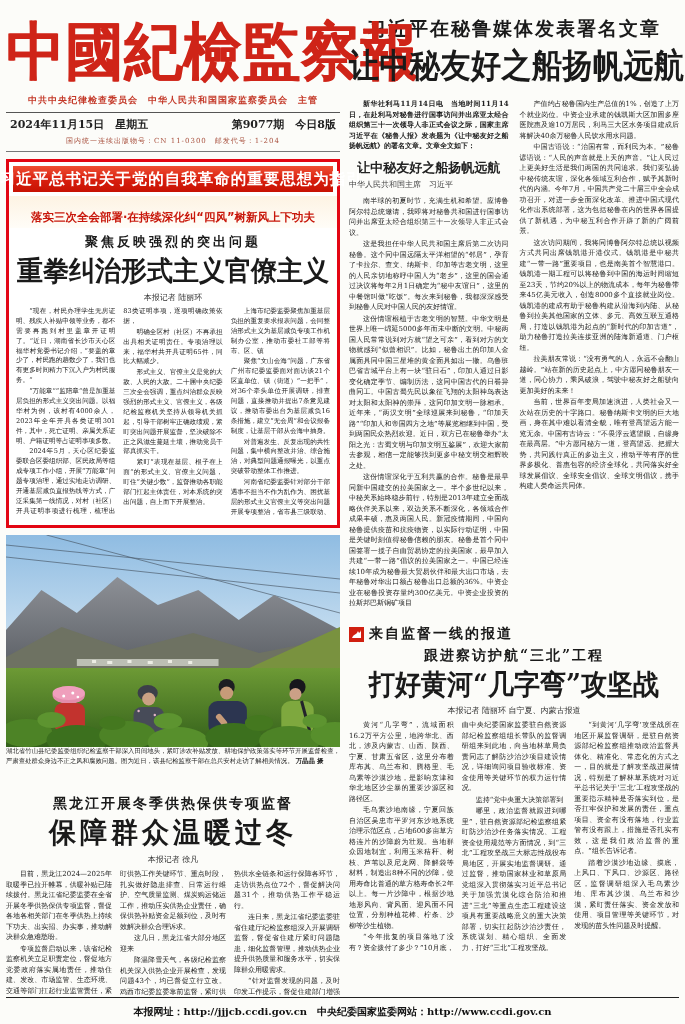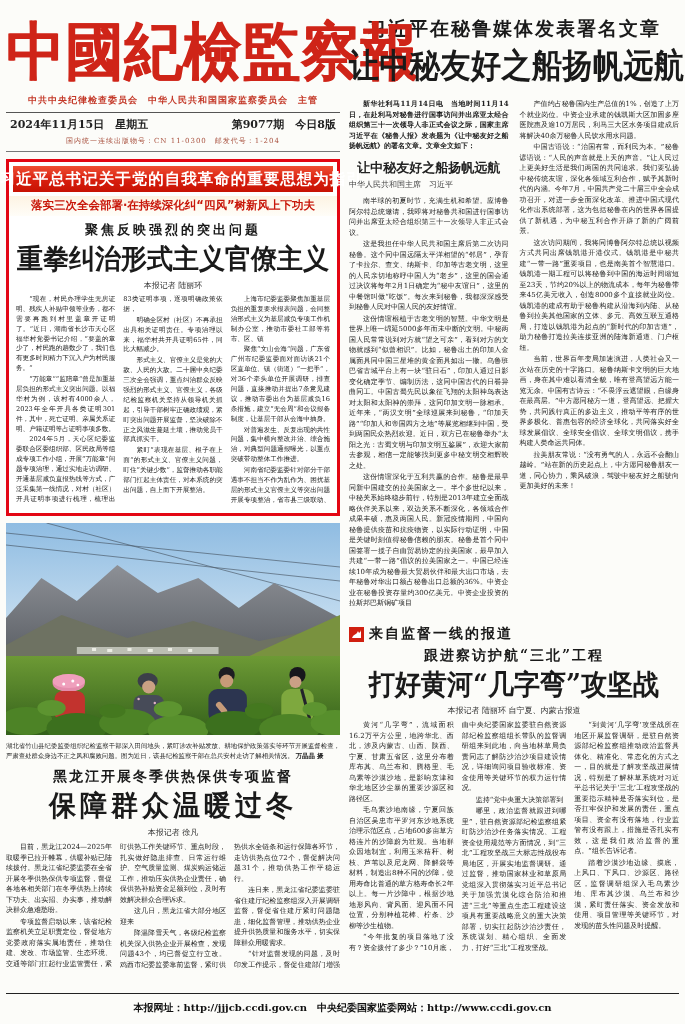--- a/index.html
+++ b/index.html
@@ -36,38 +36,38 @@
   
   .redbox { border:3px solid #e30613; padding:0 0 6px 0; background:#fff; }
   .redbox-banner {
     margin:4px; height:26px; display:flex; align-items:center; justify-content:center;
     background:linear-gradient(180deg,#ef4f33 0%,#d81e0e 55%,#c71203 100%);
     color:#fff; font-weight:bold; font-size:15.5px; letter-spacing:1px;
     font-family:"DejaVu Sans","Liberation Sans",sans-serif; white-space:nowrap;
   }
   .redbox-subbanner {
     text-align:center; font-size:11.5px; font-weight:bold; color:#c8170a;
-    background:linear-gradient(180deg,#fdf3e3,#fffdf8); padding:2px 0 3px 0;
+    background:linear-gradient(180deg,#fdf3e3,#fffdf8); padding:14px 0 3px 0;
     font-family:"DejaVu Sans","Liberation Sans",sans-serif;
   }
   .redbox-kicker { font-size:13px; letter-spacing:3px; margin-top:5px; }
   .redbox-headline {
     text-align:center; font-size:26px; font-weight:900; letter-spacing:0px; margin-top:3px;
     font-family:"DejaVu Sans","Liberation Sans",sans-serif; white-space:nowrap; transform:scaleY(1.05);
   }
   .redbox-body { height:212px; column-count:3; column-gap:8px; padding:0 7px; font-size:6.6px; }
 
   
   .photo-wrap { margin-top:7px; }
   .photo-svg { display:block; width:100%; height:212px; }
-  .photo-caption { font-size:6.4px; line-height:1.55; text-align:justify; color:#222; height:24px; overflow:hidden; margin-top:7px; }
+  .photo-caption { font-size:6.4px; line-height:1.55; text-align:justify; color:#222; height:24px; overflow:hidden; margin-top:0; }
   .photo-credit { font-weight:bold; white-space:nowrap; }
 
   
-  .heating { margin-top:2px; }
+  .heating { margin-top:24px; }
   .heating .kicker { font-size:14px; letter-spacing:2px; }
   .heating-headline { text-align:center; font-size:27px; font-weight:900; letter-spacing:4px; margin-top:2px; transform:scaleY(1.05); }
   .heating-body { height:128px; column-count:3; column-gap:8px; }
 
   
   .xi { padding-top:12px; }
   .xi .kicker { font-size:19px; letter-spacing:2px; font-family:"DejaVu Sans","Liberation Sans",sans-serif; }
   .xi-headline { text-align:center; font-size:30px; font-weight:900; white-space:nowrap; margin-top:4px; transform:scaleY(1.12); letter-spacing:0.5px; }
   .xi-body { margin-top:12px; height:516px; column-count:2; column-gap:11px; }
   .xi-lead { font-weight:bold; }
@@ -237,22 +237,22 @@
           <div class="xi-subhead">让中秘友好之船扬帆远航</div>
           <div class="xi-author">中华人民共和国主席　习近平</div>
           <div>
               <p>南半球的初夏时节，充满生机和希望。应博鲁阿尔特总统邀请，我即将对秘鲁共和国进行国事访问并出席亚太经合组织第三十一次领导人非正式会议。</p>
               <p>这是我担任中华人民共和国主席后第二次访问秘鲁。这个同中国远隔太平洋相望的“邻居”，孕育了卡拉尔、查文、纳斯卡、印加等古老文明，这里的人民亲切地称呼中国人为“老乡”，这里的国会通过决议将每年2月1日确定为“秘中友谊日”，这里的中餐馆叫做“吃饭”。每次来到秘鲁，我都深深感受到秘鲁人民对中国人民的友好情谊。</p>
               <p>这份情谊根植于古老文明的智慧。中华文明是世界上唯一绵延5000多年而未中断的文明。中秘两国人民常常说到对方就“望之可亲”，看到对方的文物就感到“似曾相识”。比如，秘鲁出土的印加人金属面具同中国三星堆的黄金面具如出一辙。乌鲁班巴省古城平台上有一块“驻日石”，印加人通过日影变化确定季节、编制历法，这同中国古代的日晷异曲同工。中国古蜀先民以象征飞翔的太阳神鸟表达对太阳和太阳神的崇拜，这同印加文明一脉相承。近年来，“两汉文明”全球巡展来到秘鲁，“印加天路”“印加人和帝国四方之地”等展览相继到中国，受到两国民众热烈欢迎。近日，双方已在秘鲁举办“太阳之光：古蜀文明与印加文明互鉴展”，欢迎大家前去参观，相信一定能够找到更多中秘文明交相辉映之处。</p>
               <p>这份情谊深化于互利共赢的合作。秘鲁是最早同新中国建交的拉美国家之一。半个多世纪以来，中秘关系始终稳步前行，特别是2013年建立全面战略伙伴关系以来，双边关系不断深化，各领域合作成果丰硕，惠及两国人民。新冠疫情期间，中国向秘鲁提供疫苗和抗疫物资，以实际行动证明，中国是关键时刻值得秘鲁信赖的朋友。秘鲁是首个同中国签署一揽子自由贸易协定的拉美国家，最早加入共建“一带一路”倡议的拉美国家之一。中国已经连续10年成为秘鲁最大贸易伙伴和最大出口市场，去年秘鲁对华出口额占秘鲁出口总额的36%。中资企业在秘鲁投资存量约300亿美元。中资企业投资的拉斯邦巴斯铜矿项目</p>
               <p>产值约占秘鲁国内生产总值的1%，创造了上万个就业岗位。中资企业承建的钱凯斯大区加固多座医院惠及逾10万居民，利马三大区水务项目建成后将解决40余万秘鲁人民饮水用水问题。</p>
               <p>中国古语说：“治国有常，而利民为本。”秘鲁谚语说：“人民的声音就是上天的声音。”让人民过上更美好生活是我们两国的共同追求。我们要弘扬中秘传统友谊，深化各领域互利合作，赋予其新时代的内涵。今年7月，中国共产党二十届三中全会成功召开，对进一步全面深化改革、推进中国式现代化作出系统部署，这为包括秘鲁在内的世界各国提供了新机遇，为中秘互利合作开辟了新的广阔前景。</p>
               <p>这次访问期间，我将同博鲁阿尔特总统以视频方式共同出席钱凯港开港仪式。钱凯港是中秘共建“一带一路”重要项目，也是南美首个智慧港口。钱凯港一期工程可以将秘鲁到中国的海运时间缩短至23天，节约20%以上的物流成本，每年为秘鲁带来45亿美元收入，创造8000多个直接就业岗位。钱凯港的建成有助于秘鲁构建从沿海到内陆、从秘鲁到拉美其他国家的立体、多元、高效互联互通格局，打造以钱凯港为起点的“新时代的印加古道”，助力秘鲁打造拉美连接亚洲的陆海新通道、门户枢纽。</p>
+              <p>拉美朋友常说：“没有勇气的人，永远不会翻山越岭。”站在新的历史起点上，中方愿同秘鲁朋友一道，同心协力，乘风破浪，驾驶中秘友好之船驶向更加美好的未来！</p>
               <p>当前，世界百年变局加速演进，人类社会又一次站在历史的十字路口。秘鲁纳斯卡文明的巨大地画，身在其中难以看清全貌，唯有登高望远方能一览无余。中国有古诗云：“不畏浮云遮望眼，自缘身在最高层。”中方愿同秘方一道，登高望远、把握大势，共同践行真正的多边主义，推动平等有序的世界多极化、普惠包容的经济全球化，共同落实好全球发展倡议、全球安全倡议、全球文明倡议，携手构建人类命运共同体。</p>
-              <p>拉美朋友常说：“没有勇气的人，永远不会翻山越岭。”站在新的历史起点上，中方愿同秘鲁朋友一道，同心协力，乘风破浪，驾驶中秘友好之船驶向更加美好的未来！</p>
             </div>
         </div>
       </div>
 
       <div class="section-head">
         <svg class="section-icon" viewBox="0 0 15 15">
           <rect x="0" y="0" width="15" height="15" fill="#d01f10"></rect>
           <path d="M3,11 C5,6 7,9 9,4 C10,7 11,6 12,3 L12,11 Z" fill="#ffffff"></path>
         </svg>
         <span class="section-label">来自监督一线的报道</span>

